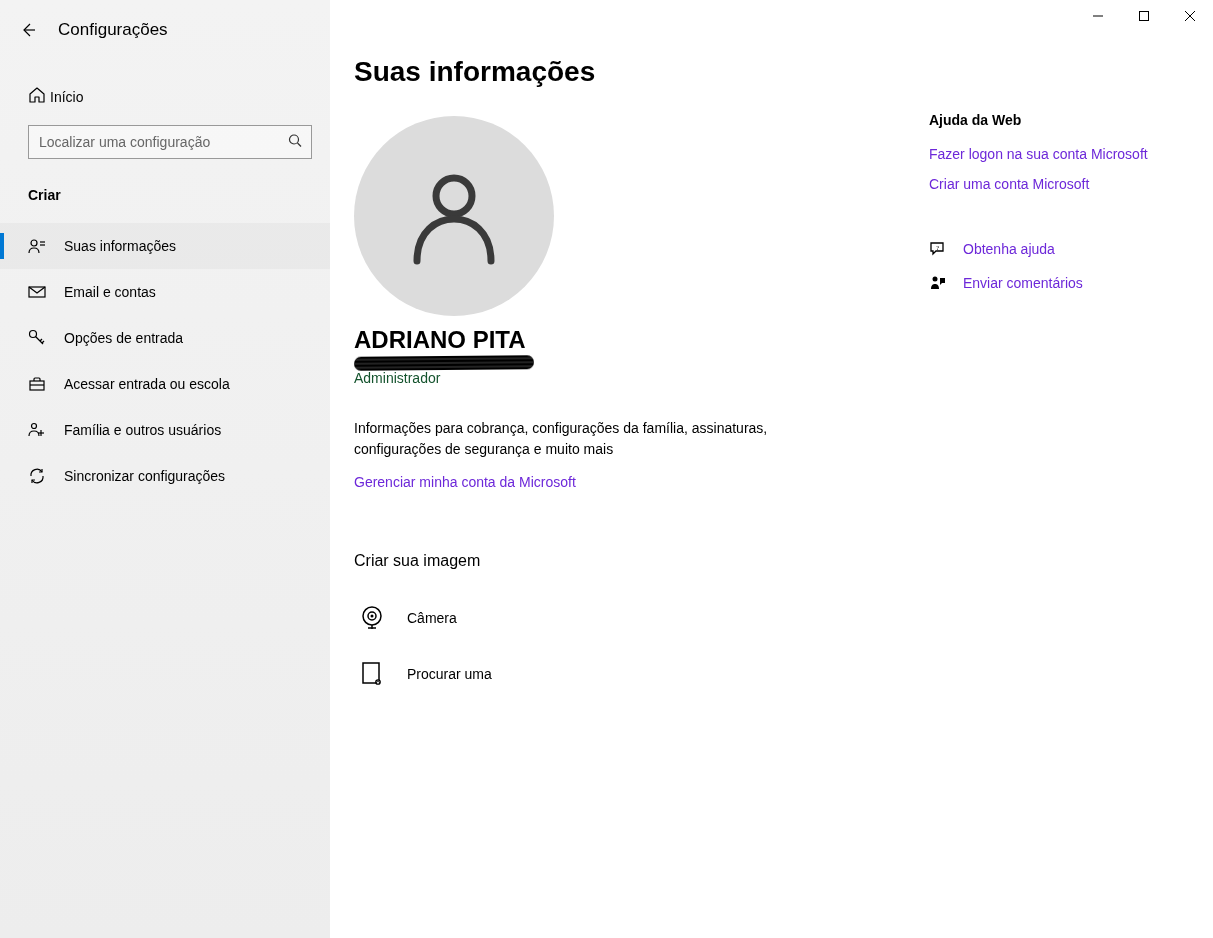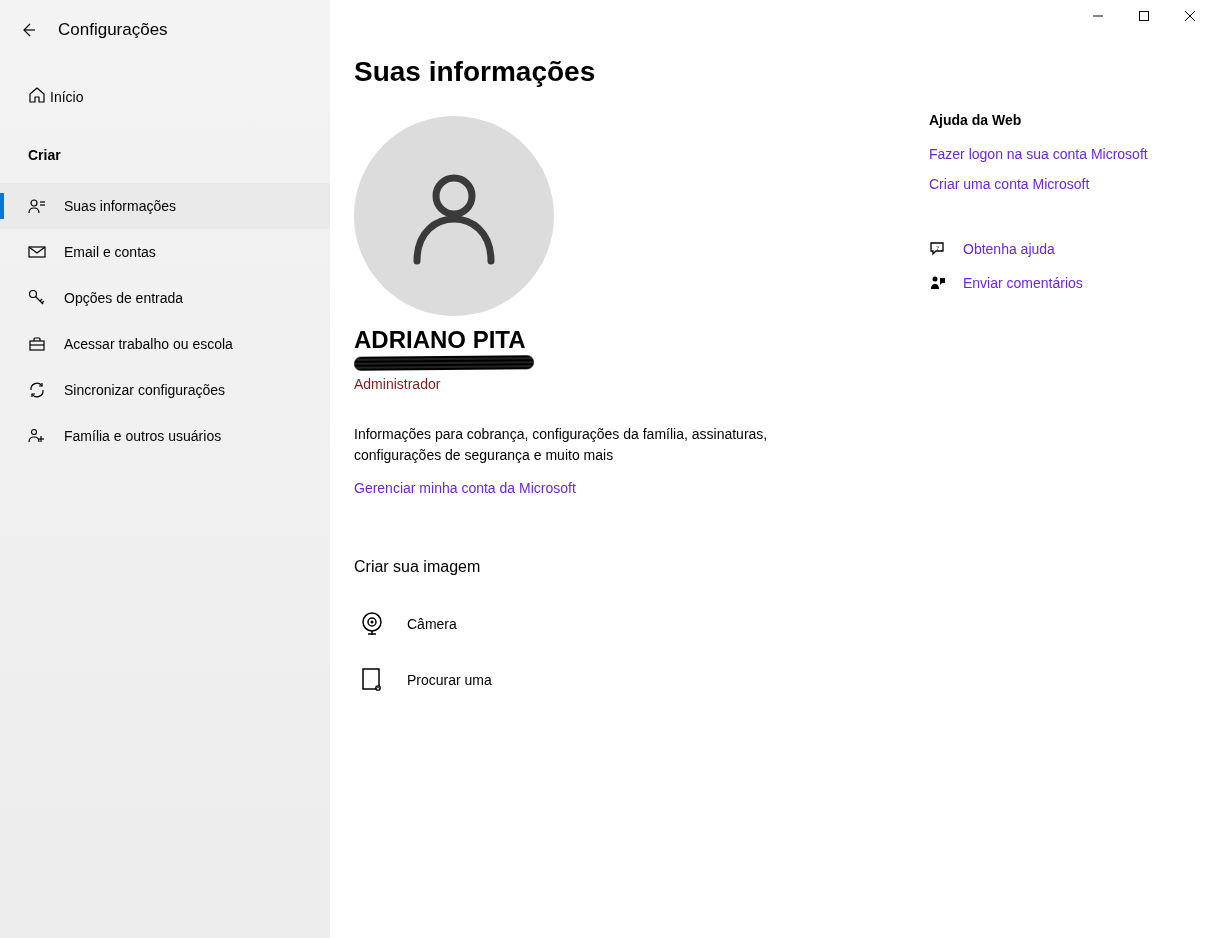--- a/index.html
+++ b/index.html
@@ -162,23 +162,22 @@
   .redacted {
     margin-top: 2px;
     width: 180px;
     height: 14px;
     background: repeating-linear-gradient(0deg, #000 0 2px, #222 2px 4px);
     border-radius: 7px;
     filter: blur(0.3px);
     transform: skewY(-0.5deg);
   }
   .user-role {
-    color: #7f1d1d;
+    color: #14532d;
     font-size: 14px;
-    margin-top: 6px;
   }
 
   .info-para {
     margin-top: 32px;
     line-height: 1.5;
     max-width: 420px;
   }
 
   .link {
     color: #6d28d9;
@@ -267,20 +266,29 @@
 
     <div class="home-row">
       <span class="icon">
         <svg width="18" height="18" viewBox="0 0 18 18" fill="none">
             <path d="M2 8 L9 2 L16 8 V16 H11 V11 H7 V16 H2 Z" stroke="#000" stroke-width="1.2" fill="none" stroke-linejoin="round"></path>
           </svg>
       </span>
       <span>Início</span>
     </div>
 
+    <div class="search-wrap">
+      <input class="search-input" type="text" placeholder="Localizar uma configuração" style="">
+      <span class="search-icon">
+        <svg width="14" height="14" viewBox="0 0 14 14">
+            <circle cx="6" cy="6" r="4.5" stroke="#333" stroke-width="1.2" fill="none"></circle>
+            <line x1="9.5" y1="9.5" x2="13" y2="13" stroke="#333" stroke-width="1.2"></line>
+          </svg>
+      </span>
+    </div>
 
     <div class="section-label">Criar</div>
 
     <ul class="nav-list">
       <li class="nav-item active">
         <span class="icon">
           <svg width="18" height="18" viewBox="0 0 18 18" fill="none">
               <circle cx="6" cy="6" r="3" stroke="#000" stroke-width="1.2"></circle>
               <path d="M1 16 C1 12 4 11 6 11 C8 11 11 12 11 16" stroke="#000" stroke-width="1.2" fill="none"></path>
               <line x1="12" y1="5" x2="17" y2="5" stroke="#000" stroke-width="1.2"></line>
@@ -310,43 +318,43 @@
         <span>Opções de entrada</span>
       </li>
       <li class="nav-item">
         <span class="icon">
           <svg width="18" height="18" viewBox="0 0 18 18" fill="none">
               <rect x="2" y="6" width="14" height="9" stroke="#000" stroke-width="1.2" fill="none"></rect>
               <path d="M6 6 V4 C6 3 7 3 7 3 H11 C11 3 12 3 12 4 V6" stroke="#000" stroke-width="1.2" fill="none"></path>
               <line x1="2" y1="10" x2="16" y2="10" stroke="#000" stroke-width="1.2"></line>
             </svg>
         </span>
-        <span>Acessar trabalho ou escola</span>
+        <span>Acessar entrada ou escola</span>
+      </li>
+      <li class="nav-item">
+        <span class="icon">
+          <svg width="18" height="18" viewBox="0 0 18 18" fill="none">
+              <circle cx="6" cy="5" r="2.5" stroke="#000" stroke-width="1.2"></circle>
+              <path d="M1 15 C1 11 3.5 10 6 10 C8.5 10 11 11 11 15" stroke="#000" stroke-width="1.2" fill="none"></path>
+              <line x1="13" y1="9" x2="13" y2="15" stroke="#000" stroke-width="1.2"></line>
+              <line x1="10" y1="12" x2="16" y2="12" stroke="#000" stroke-width="1.2"></line>
+            </svg>
+        </span>
+        <span>Família e outros usuários</span>
       </li>
       <li class="nav-item">
         <span class="icon">
           <svg width="18" height="18" viewBox="0 0 18 18" fill="none">
               <path d="M3 9 A6 6 0 0 1 14 5" stroke="#000" stroke-width="1.2" fill="none"></path>
               <path d="M15 9 A6 6 0 0 1 4 13" stroke="#000" stroke-width="1.2" fill="none"></path>
               <path d="M14 2 L14 5 L11 5" stroke="#000" stroke-width="1.2" fill="none"></path>
               <path d="M4 16 L4 13 L7 13" stroke="#000" stroke-width="1.2" fill="none"></path>
             </svg>
         </span>
         <span>Sincronizar configurações</span>
-      </li>
-      <li class="nav-item">
-        <span class="icon">
-          <svg width="18" height="18" viewBox="0 0 18 18" fill="none">
-              <circle cx="6" cy="5" r="2.5" stroke="#000" stroke-width="1.2"></circle>
-              <path d="M1 15 C1 11 3.5 10 6 10 C8.5 10 11 11 11 15" stroke="#000" stroke-width="1.2" fill="none"></path>
-              <line x1="13" y1="9" x2="13" y2="15" stroke="#000" stroke-width="1.2"></line>
-              <line x1="10" y1="12" x2="16" y2="12" stroke="#000" stroke-width="1.2"></line>
-            </svg>
-        </span>
-        <span>Família e outros usuários</span>
       </li>
     </ul>
   </aside>
 
   <main class="main">
     <div class="content">
       <h1 class="page-title">Suas informações</h1>
 
       <div class="avatar">
         <svg width="110" height="110" viewBox="0 0 110 110" fill="none">

